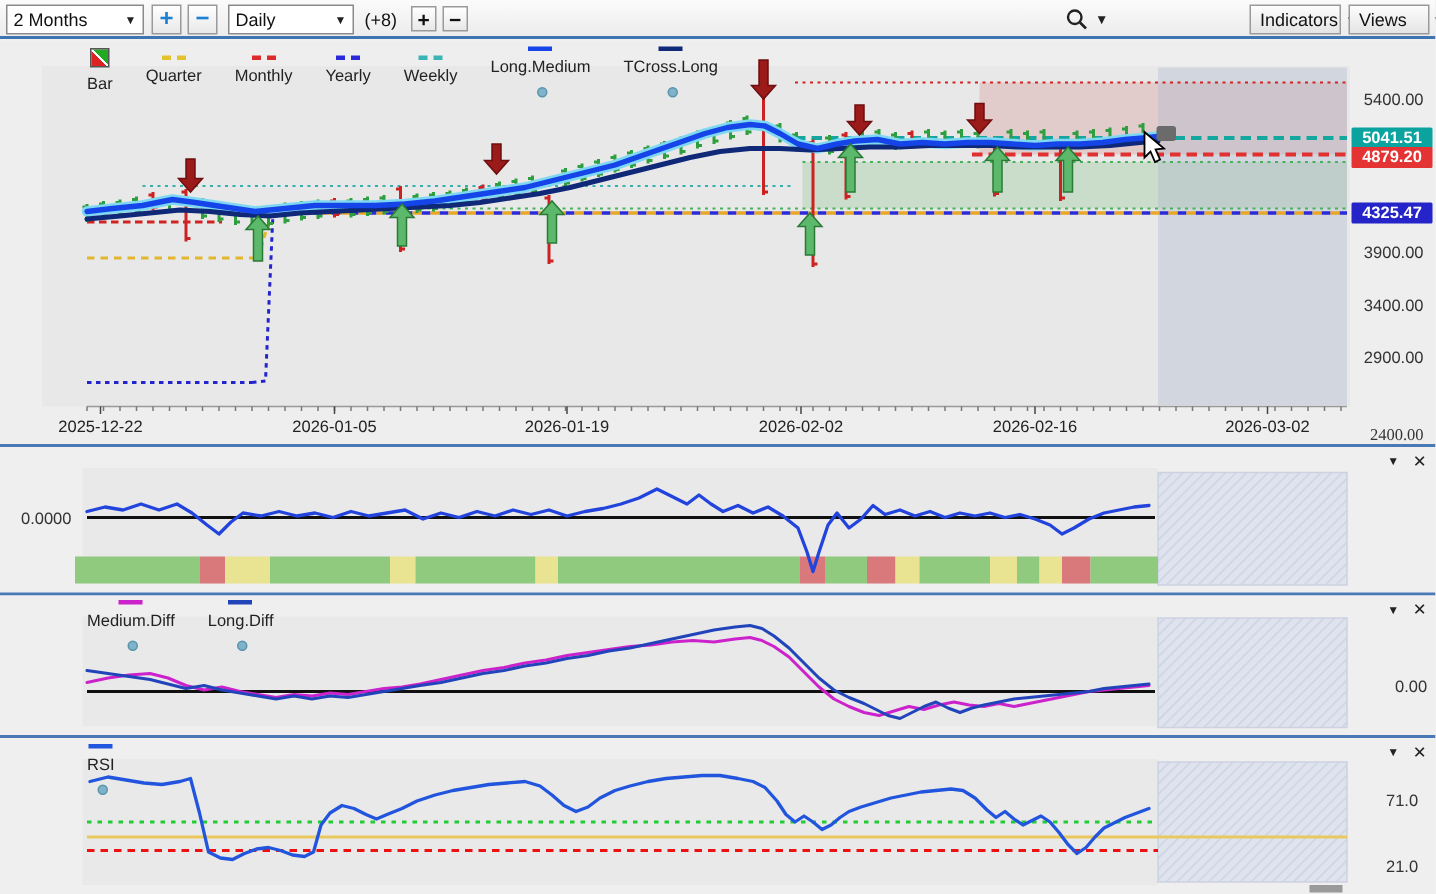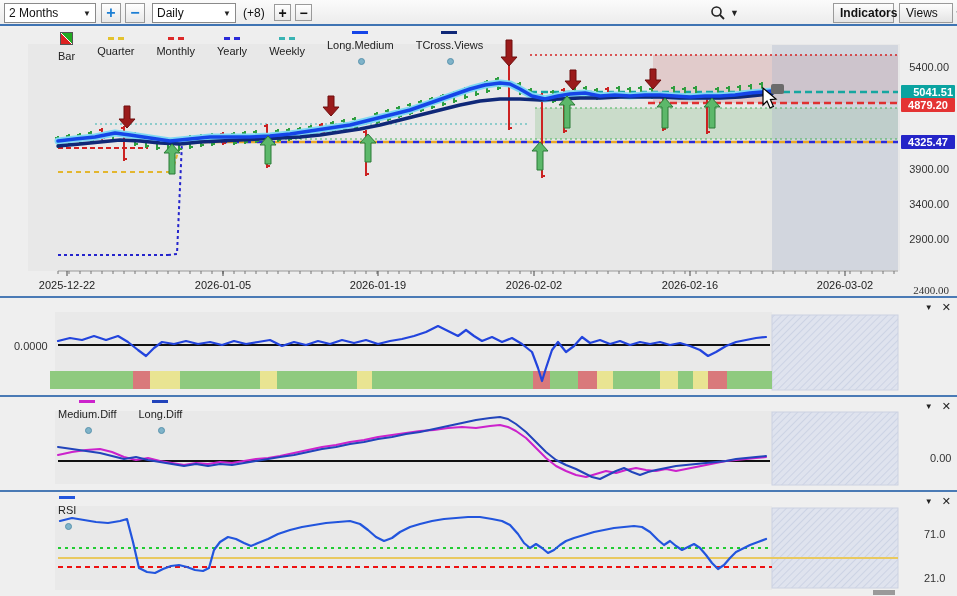--- a/index.html
+++ b/index.html
@@ -65,21 +65,21 @@
     <div class="tb-item" style="left:243px;">(+8)</div>
     <div class="tb-item sqbtn blkbtn" style="left:274px;">+</div>
     <div class="tb-item sqbtn blkbtn" style="left:295px;">−</div>
     <div class="tb-item searchwrap" style="left:710px;">
       <svg width="16" height="16" viewBox="0 0 16 16">
         <circle cx="6.5" cy="6.5" r="4.5" fill="none" stroke="#222" stroke-width="1.6"></circle>
         <line x1="10" y1="10" x2="14" y2="14" stroke="#222" stroke-width="1.8"></line>
       </svg>
       <span class="caret">▼</span>
     </div>
-    <div class="tb-item ddbtn" style="left:833px; width:61px;font-weight:bold;">
+    <div class="tb-item ddbtn" style="left:833px; width:61px;">
       <span>Indicators</span>
       <span class="caret">▼</span>
     </div>
     <div class="tb-item ddbtn" style="left:899px; width:54px;gap:12px;">
       <span>Views</span>
       <span class="caret">▼</span>
     </div>
   </div>
 
   <div class="region" id="main-region" style="top:28px; height:268px; background:#eeeeee;">
@@ -549,30 +549,30 @@
           <span class="leg-swatch" style="width: 16px; height: 0px; border-top: 3px dashed rgb(58, 180, 180);"></span>
           <span>Weekly</span>
         </div>
         <div class="legend-item">
           <span class="leg-swatch" style="width: 16px; height: 0px; border-top: 3px solid rgb(21, 69, 232);"></span>
           <span>Long.Medium</span>
           <span class="leg-dot"></span>
         </div>
         <div class="legend-item">
           <span class="leg-swatch" style="width: 16px; height: 0px; border-top: 3px solid rgb(15, 40, 120);"></span>
-          <span>TCross.Views</span>
+          <span>TCross.Long</span>
           <span class="leg-dot"></span>
         </div>
       </div>
       <div class="axis-label" style="top: 33px; right: 8px;">5400.00</div>
       <div class="axis-label" style="top: 135px; right: 8px;">3900.00</div>
       <div class="axis-label" style="top: 170px; right: 8px;">3400.00</div>
       <div class="axis-label" style="top: 205px; right: 8px;">2900.00</div>
       <div class="axis-label" style="top: 256px; right: 8px; font-family: Liberation Serif, serif;">2400.00</div>
-      <div class="badge" style="top: 57px; background: rgb(10, 163, 160); text-align: right;">5041.51</div>
+      <div class="badge" style="top: 57px; background: rgb(10, 163, 160);">5041.51</div>
       <div class="badge" style="top: 70px; background: rgb(228, 51, 51);">4879.20</div>
       <div class="badge" style="top: 107px; background: rgb(36, 36, 200);">4325.47</div>
       <div class="axis-label x-label" style="left: 67px; top: 251px;">2025-12-22</div>
       <div class="axis-label x-label" style="left: 223px; top: 251px;">2026-01-05</div>
       <div class="axis-label x-label" style="left: 378px; top: 251px;">2026-01-19</div>
       <div class="axis-label x-label" style="left: 534px; top: 251px;">2026-02-02</div>
       <div class="axis-label x-label" style="left: 690px; top: 251px;">2026-02-16</div>
       <div class="axis-label x-label" style="left: 845px; top: 251px;">2026-03-02</div>
     </div>
   <div class="sep" style="top:296px"></div>

